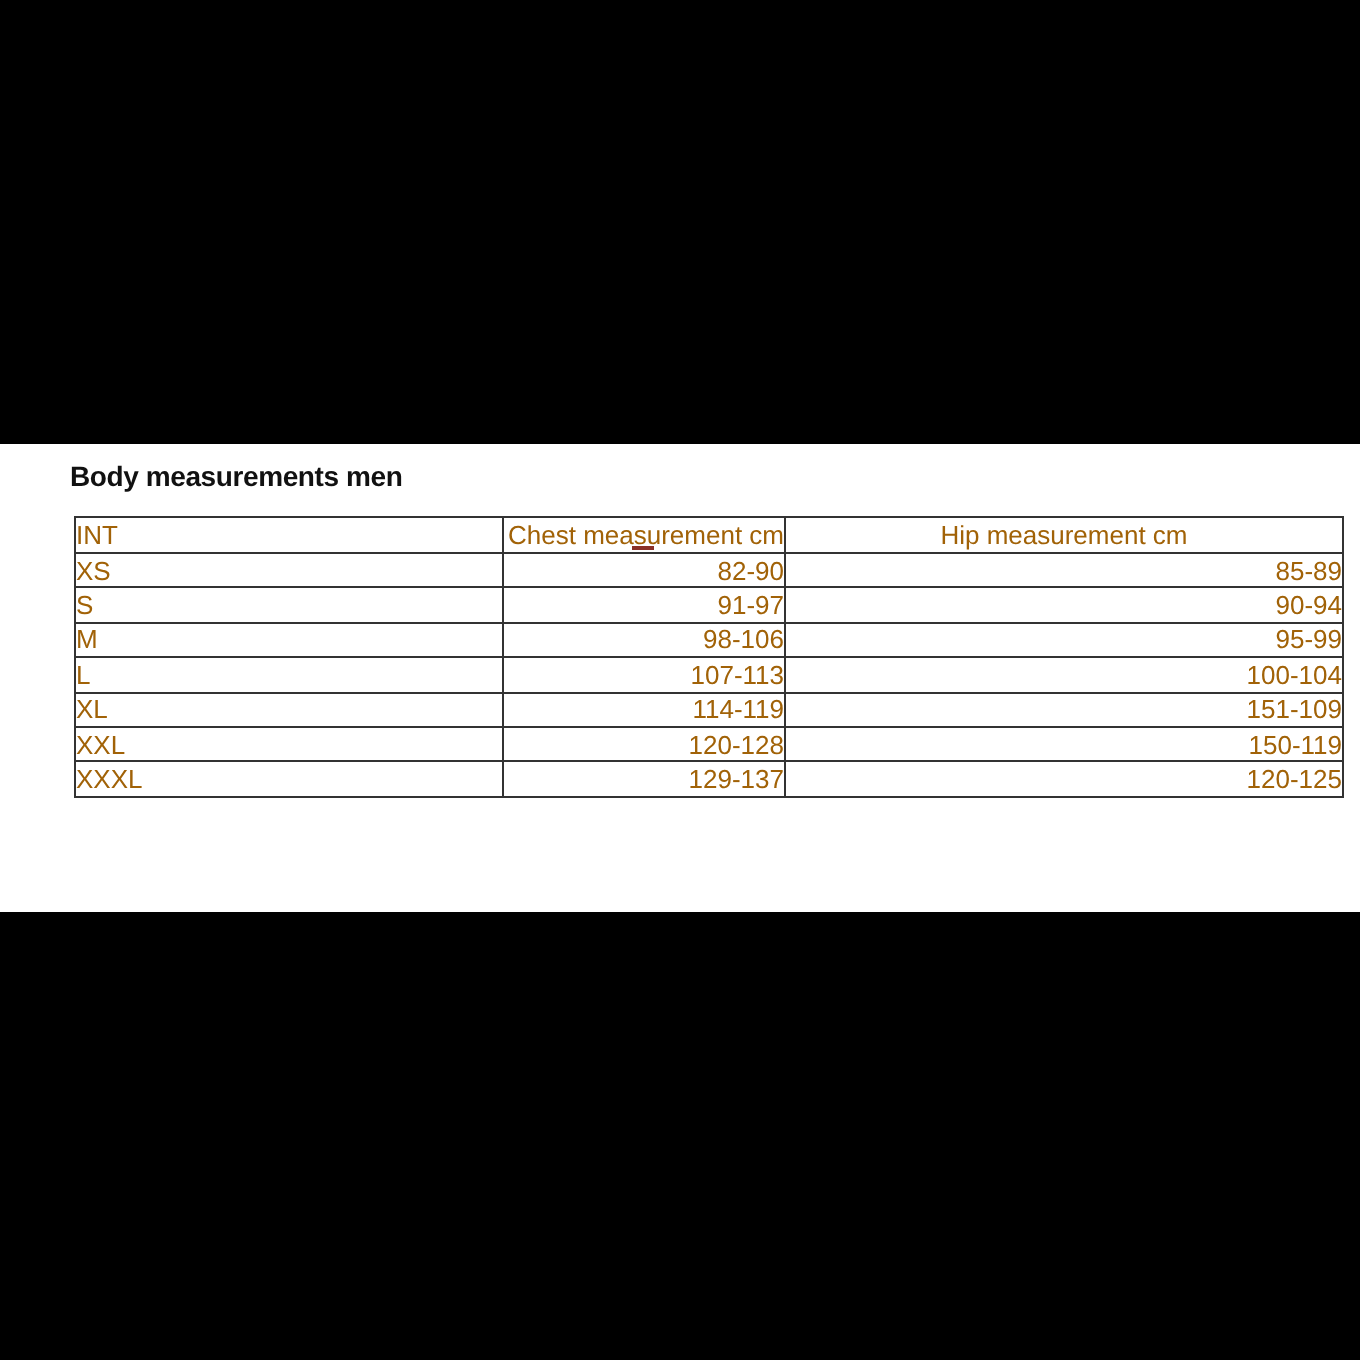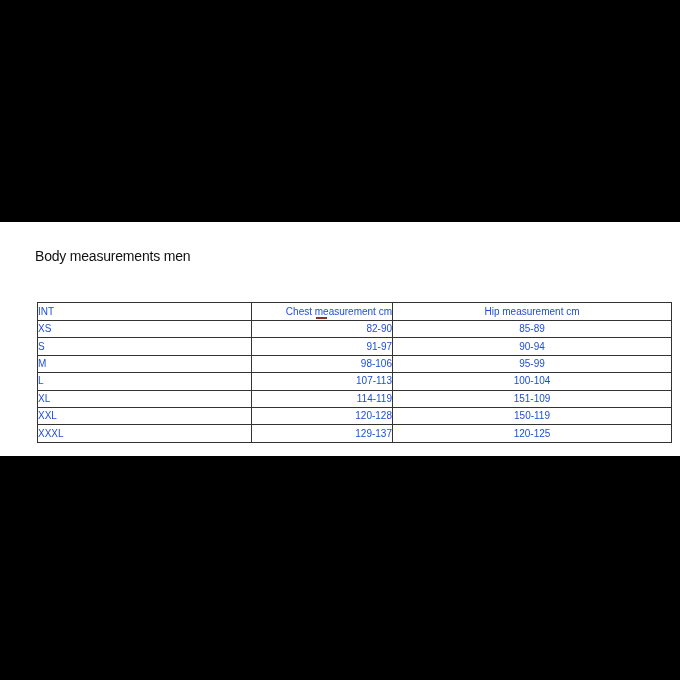--- a/index.html
+++ b/index.html
@@ -10,58 +10,57 @@
     overflow: hidden;
     font-family: "Liberation Sans", sans-serif;
     color: #1a1a1a;
   }
   .band { position: absolute; left: 0; width: 680px; background: #000000; }
   .band-top { top: 0; height: 222px; }
   .band-bottom { top: 456px; height: 224px; }
 
   .title {
     position: absolute;
-    left: 35px; top: 248px;
+    left: 35px; top: 230px;
     font-size: 14px;
-    font-weight: 400;
+    font-weight: 700;
     letter-spacing: -0.2px;
     color: #111111;
     white-space: nowrap;
   }
 
   table.size-table {
     position: absolute;
     left: 37px; top: 258px;
     width: 634px;
     border-collapse: collapse;
     table-layout: fixed;
-    font-size: 10px;
-    color: #1d4ed8;
-    margin-top: 44px;
+    font-size: 13px;
+    color: #a16207;
   }
   table.size-table col.col-int   { width: 214px; }
   table.size-table col.col-chest { width: 141px; }
   table.size-table col.col-hip   { width: 279px; }
 
   table.size-table th, table.size-table td {
     border: 1px solid #333333;
     padding: 0;
     font-weight: 400;
     line-height: 1;
     vertical-align: middle;
     white-space: nowrap;
     overflow: hidden;
   }
   table.size-table thead tr { height: 18px; }
   table.size-table tbody tr { height: 17.4px; }
 
   th.c1, td.c1 { text-align: left; padding-left: 5px; }
   th.c2, td.c2 { text-align: right; padding-left: 4px; }
   th.c3 { text-align: center; padding-right: 44px; }
-  td.c3 { text-align: center; padding-left: 73px; }
+  td.c3 { text-align: right; padding-left: 73px; }
 
   th.c2 { position: relative; }
   .spellcheck-mark {
     position: absolute;
     left: 64px; bottom: 1px;
     width: 11px; height: 2px;
     background: #8a2f27;
   }
 </style>
 </head>

